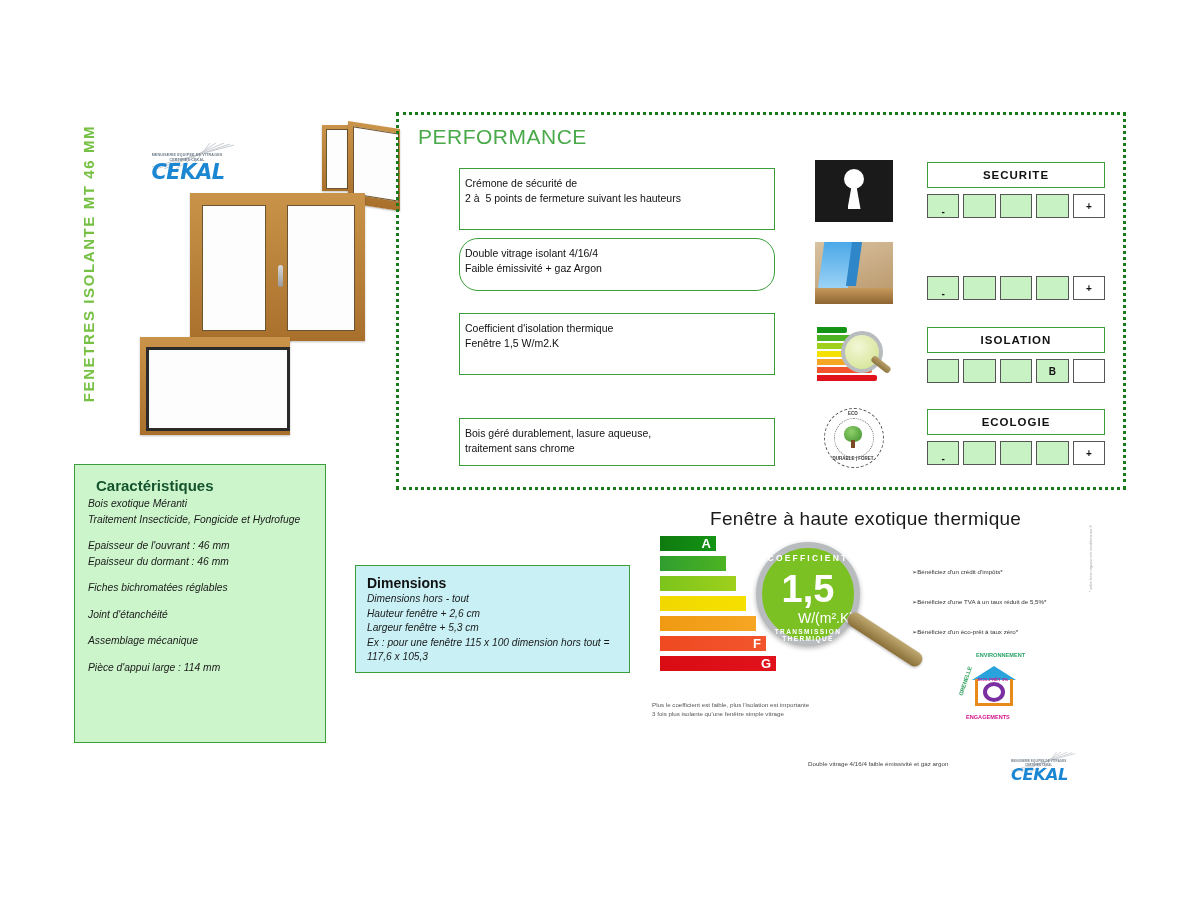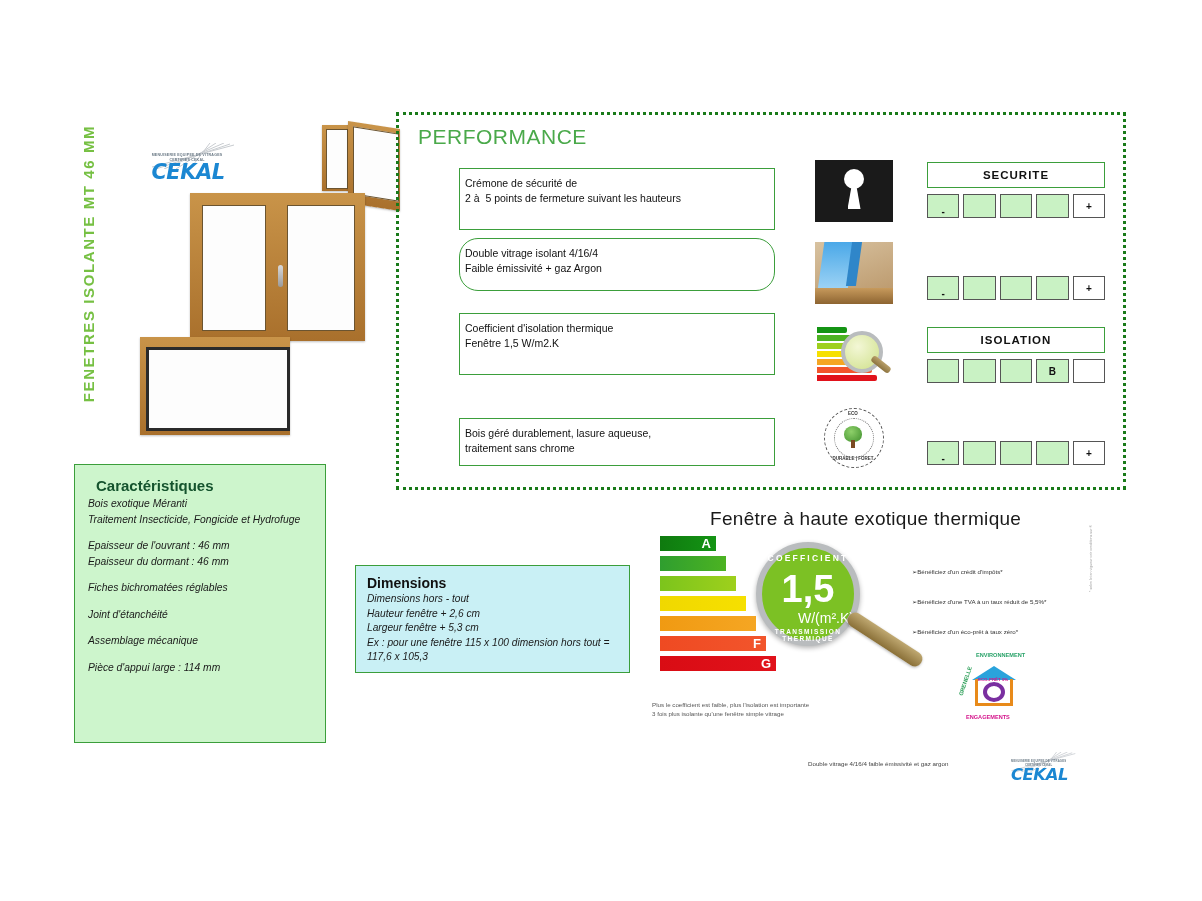--- a/index.html
+++ b/index.html
@@ -282,20 +282,21 @@
     <div class="ricon">
       <div class="ecoicon">
         <div class="o"></div>
           <div class="i"></div>
         <div class="tree"></div>
           <div class="trunk"></div>
         <div class="t1">ECO</div>
           <div class="t2">DURABLE | FORET</div>
       </div>
     </div>
+    <div class="rlabel">ECOLOGIE</div>
     <div class="scale">
       <div class="cell">-</div>
       <div class="cell"></div>
       <div class="cell"></div>
       <div class="cell"></div>
       <div class="cell off mid">+</div>
     </div>
   </div>
 
   <div class="carac">

